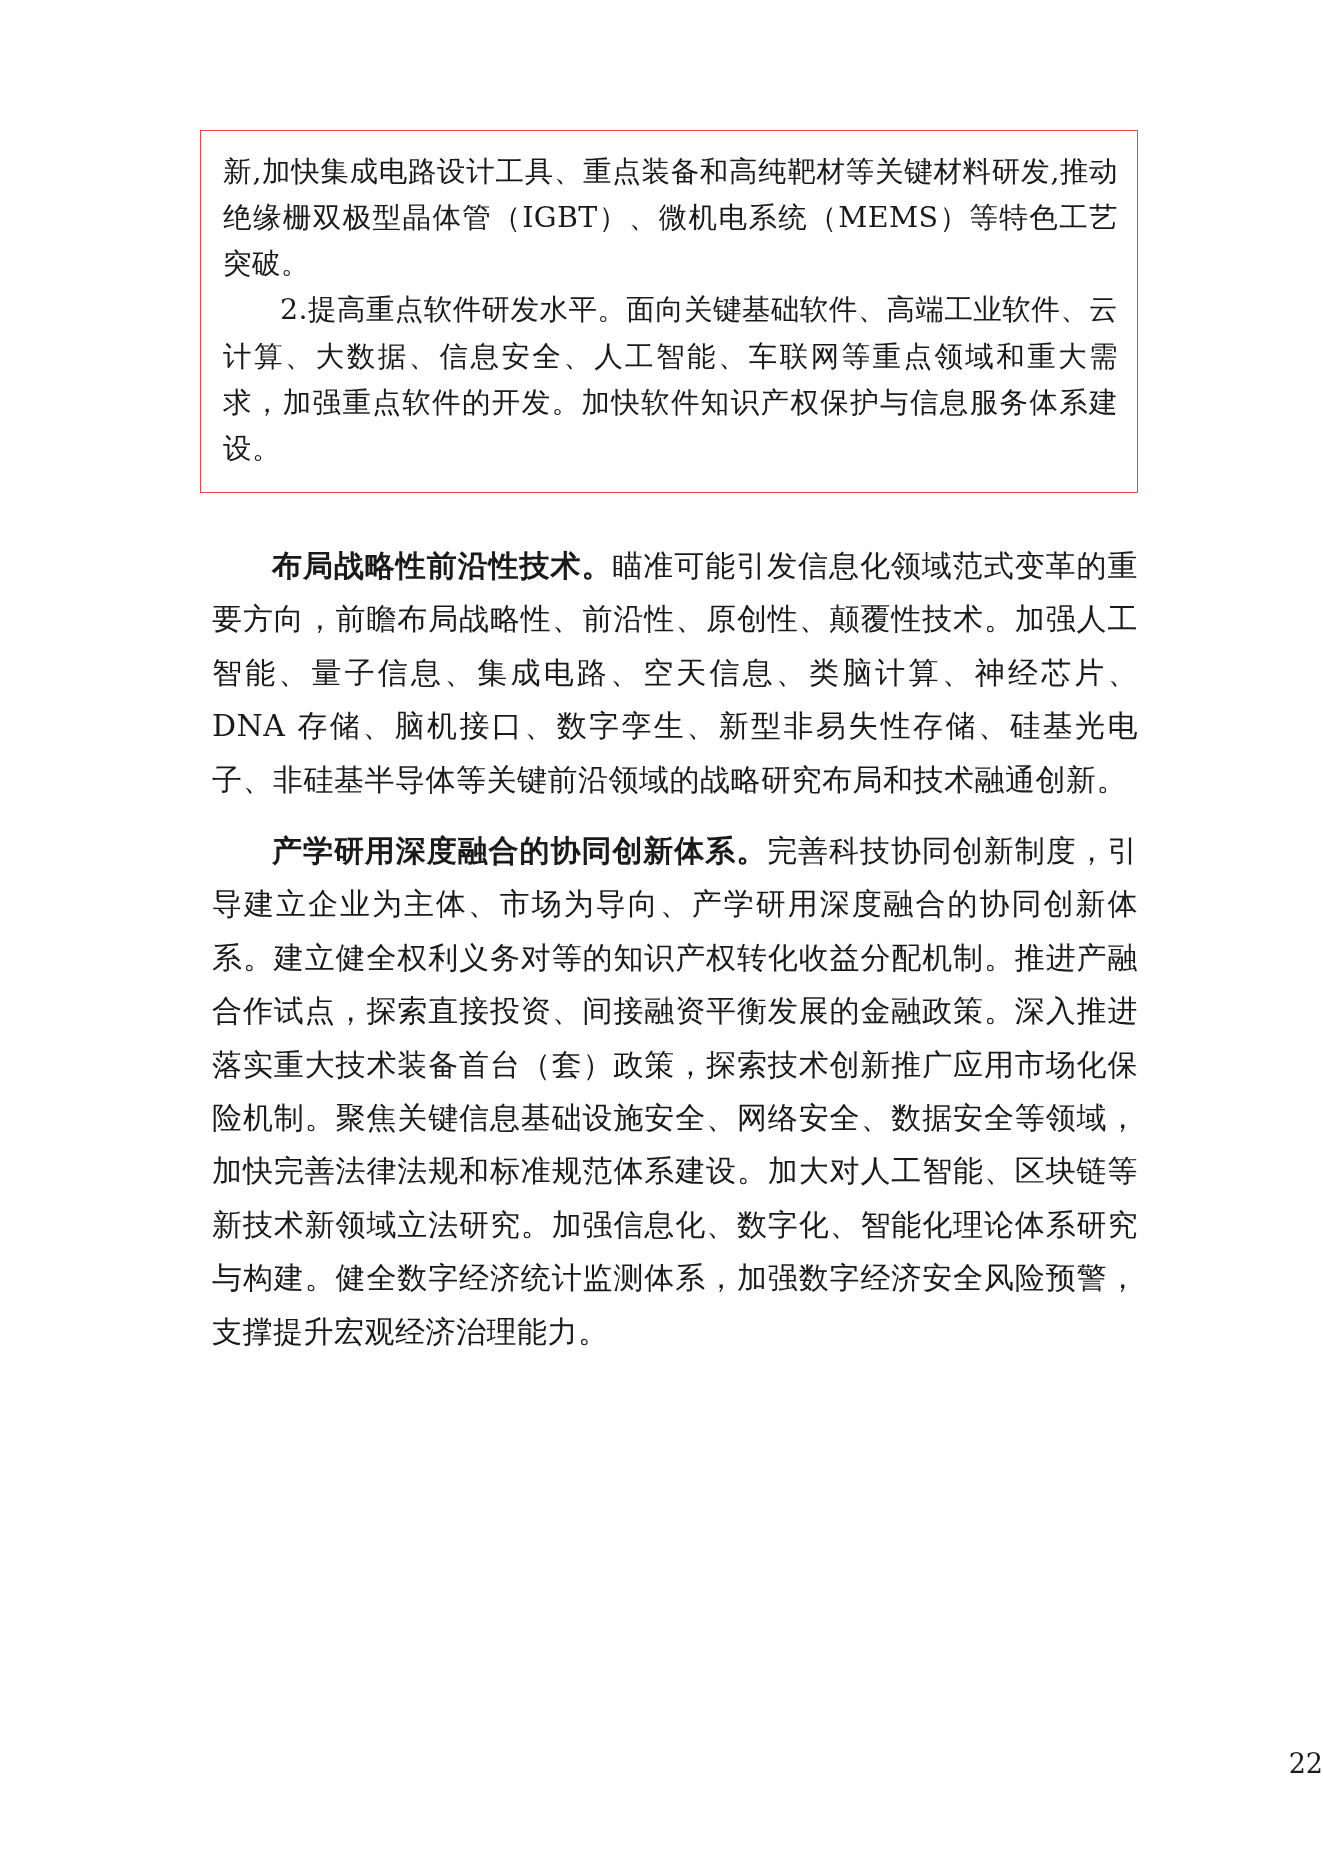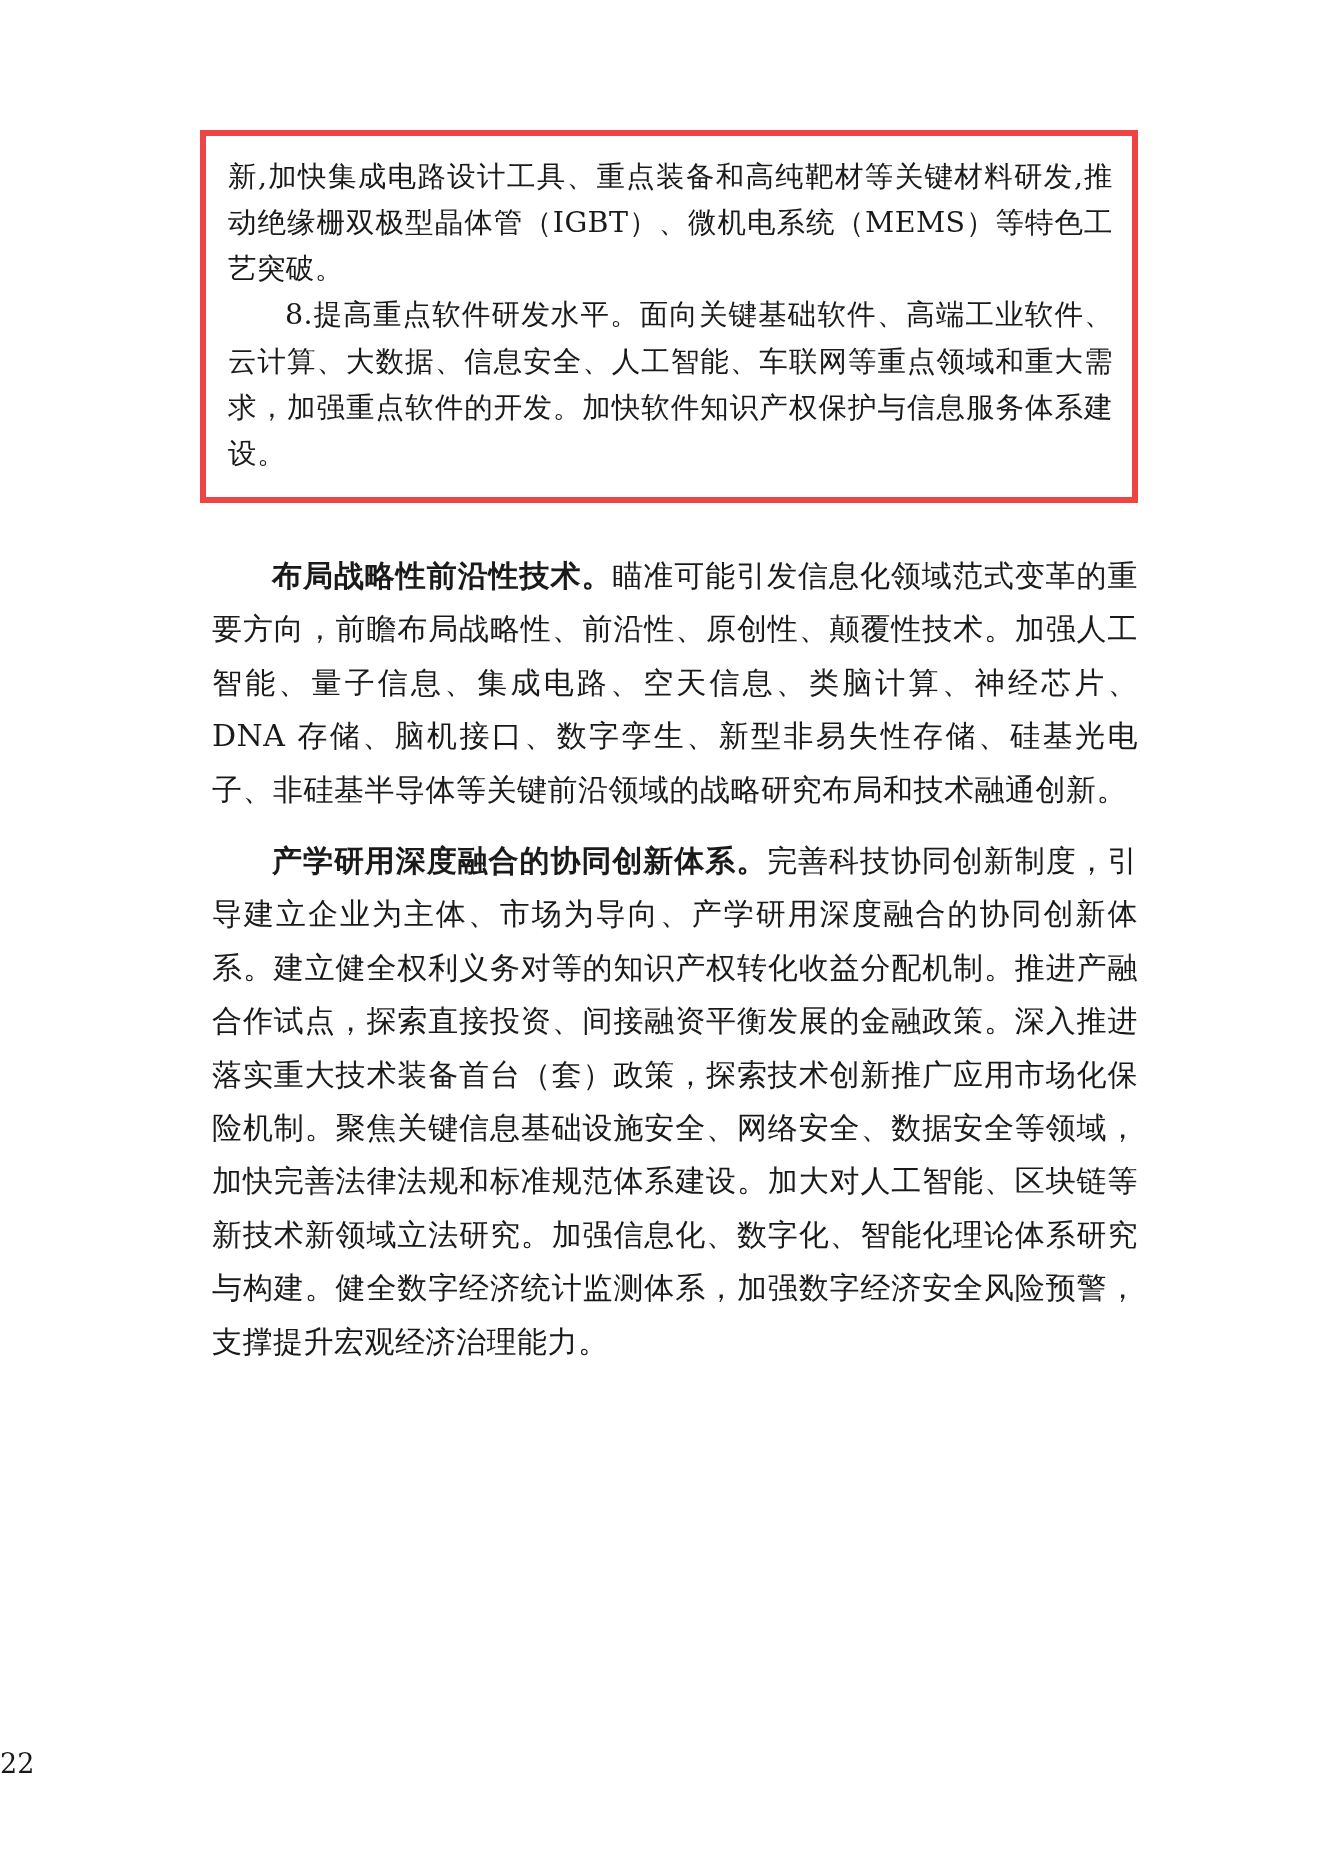--- a/index.html
+++ b/index.html
@@ -19,21 +19,21 @@
     position: absolute;
     top: 0; left: 0;
     width: 1323px;
     height: 1871px;
     box-sizing: border-box;
     padding: 130px 185px 0 200px;
   }
 
   
   .box {
-    border: 6px solid #ef4444;
+    border: 1px solid #ef4444;
     box-sizing: border-box;
     padding: 18px 19px 20px 22px;
     margin-bottom: 30px;
   }
   .box p {
     margin: 0;
     font-size: 28.5px;
     line-height: 1.62;
     letter-spacing: 0.4px;
     text-align: justify;
@@ -57,34 +57,34 @@
     font-weight: bold;
   }
   .spacer-sm { height: 16px; }
 
   
   .page-number {
     position: absolute;
     left: 0;
     right: 0;
     bottom: 92px;
-    text-align: left;
+    text-align: right;
     font-size: 27px;
     font-family: "DejaVu Serif", "Liberation Serif", serif;
     color: #1a1a1a;
   }
 </style>
 </head>
 <body>
 
 <div class="page">
 
   <div class="box">
     <p class="box-para">新‚加快集成电路设计工具、重点装备和高纯靶材等关键材料研发‚推动绝缘栅双极型晶体管（IGBT）、微机电系统（MEMS）等特色工艺突破。</p>
-    <p class="box-para indented">8.提高重点软件研发水平。面向关键基础软件、高端工业软件、云计算、大数据、信息安全、人工智能、车联网等重点领域和重大需求，加强重点软件的开发。加快软件知识产权保护与信息服务体系建设。</p>
+    <p class="box-para indented">2.提高重点软件研发水平。面向关键基础软件、高端工业软件、云计算、大数据、信息安全、人工智能、车联网等重点领域和重大需求，加强重点软件的开发。加快软件知识产权保护与信息服务体系建设。</p>
   </div>
 
   <div class="spacer-sm"></div>
 
   <p class="body-p"><span class="lead">布局战略性前沿性技术。</span><span>瞄准可能引发信息化领域范式变革的重要方向，前瞻布局战略性、前沿性、原创性、颠覆性技术。加强人工智能、量子信息、集成电路、空天信息、类脑计算、神经芯片、DNA 存储、脑机接口、数字孪生、新型非易失性存储、硅基光电子、非硅基半导体等关键前沿领域的战略研究布局和技术融通创新。</span></p>
 
   <div class="spacer-sm"></div>
 
   <p class="body-p"><span class="lead">产学研用深度融合的协同创新体系。</span><span>完善科技协同创新制度，引导建立企业为主体、市场为导向、产学研用深度融合的协同创新体系。建立健全权利义务对等的知识产权转化收益分配机制。推进产融合作试点，探索直接投资、间接融资平衡发展的金融政策。深入推进落实重大技术装备首台（套）政策，探索技术创新推广应用市场化保险机制。聚焦关键信息基础设施安全、网络安全、数据安全等领域，加快完善法律法规和标准规范体系建设。加大对人工智能、区块链等新技术新领域立法研究。加强信息化、数字化、智能化理论体系研究与构建。健全数字经济统计监测体系，加强数字经济安全风险预警，支撑提升宏观经济治理能力。</span></p>
 

